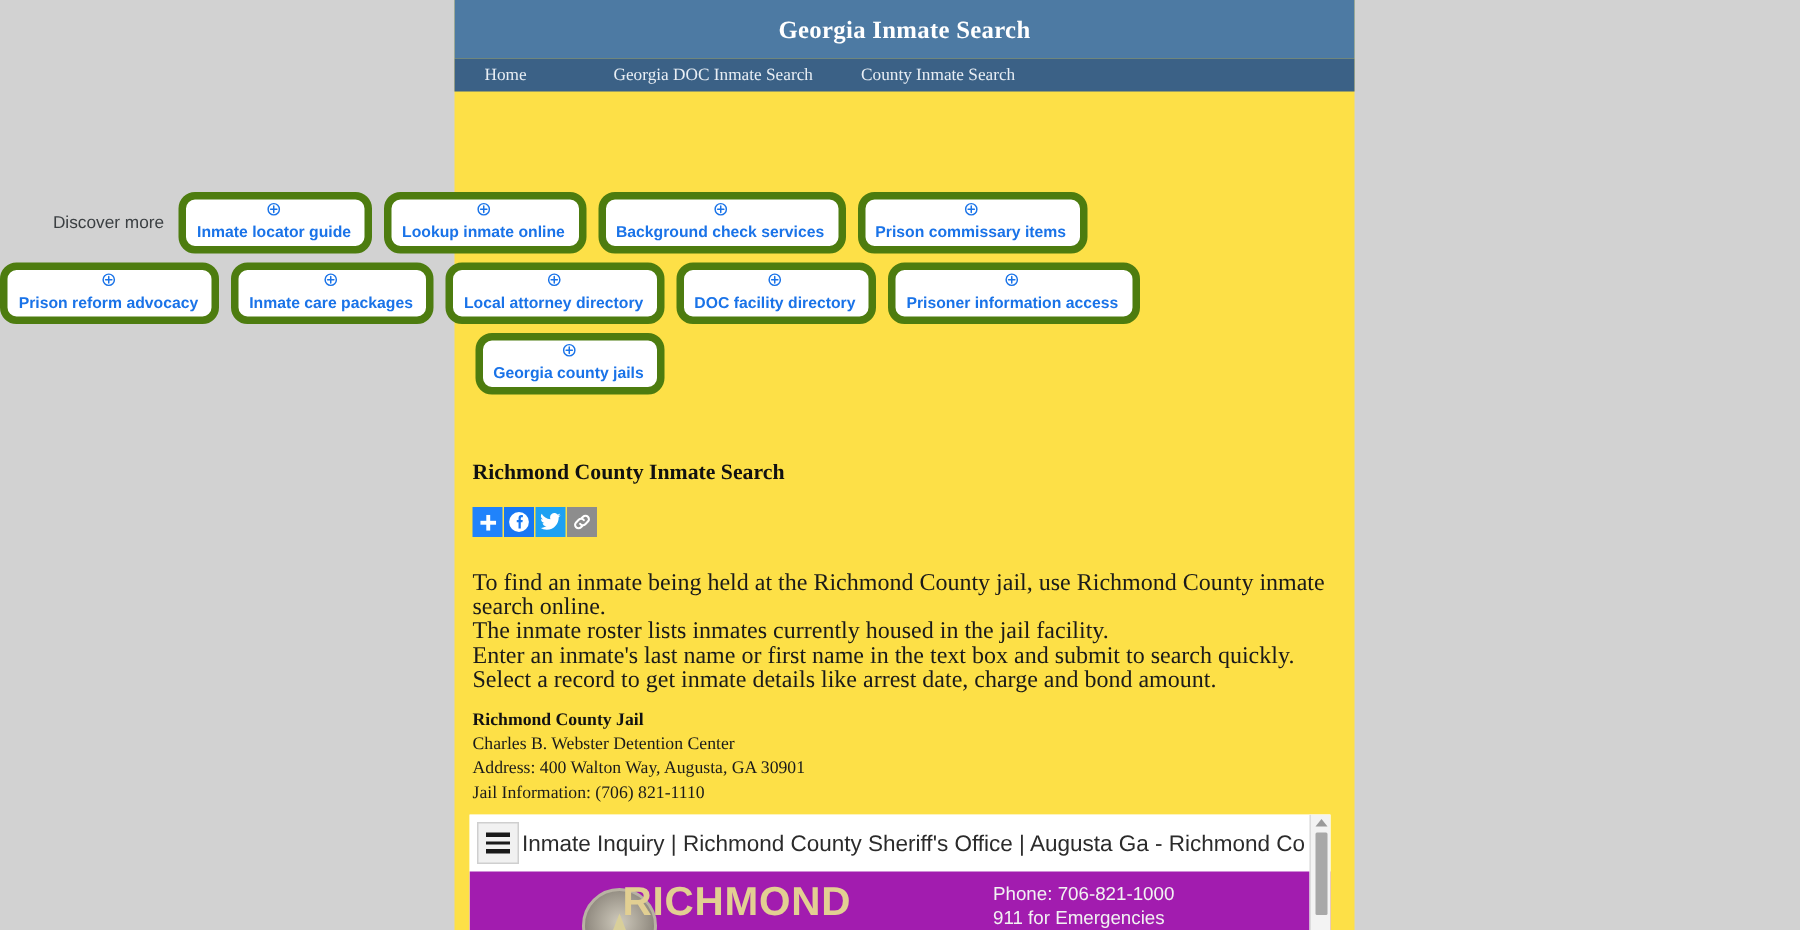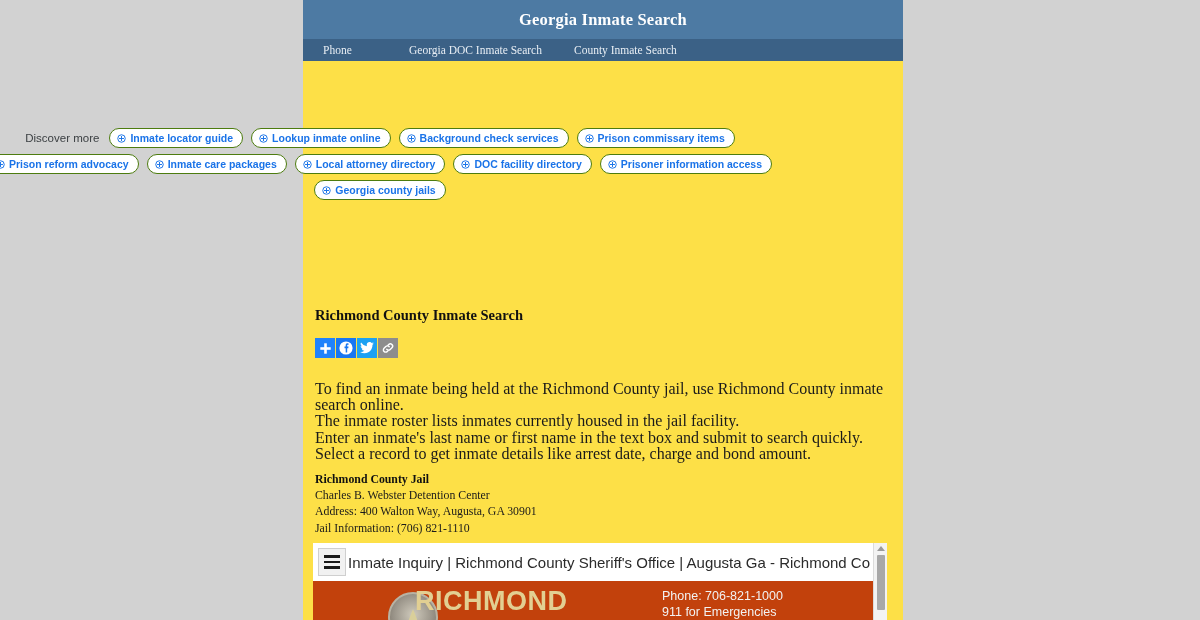--- a/index.html
+++ b/index.html
@@ -44,25 +44,25 @@
     display:flex; align-items:center; justify-content:center;
     gap:8px; margin-bottom:6px; flex-wrap:nowrap;
   }
   .discover-label {
     font-family:"Liberation Sans", sans-serif;
     font-size:11.5px; color:#3c4043; white-space:nowrap;
     margin-right:2px;
   }
   .chip {
     display:inline-flex; align-items:center; gap:4px;
-    border:1px solid #4d7c0f; border-radius:11px;
+    border:5px solid #4d7c0f; border-radius:11px;
     background:#fff; padding:2px 9px 2px 7px;
     font-family:"Liberation Sans", sans-serif;
     font-size:10.5px; font-weight:bold; color:#1a73e8;
-    white-space:nowrap; cursor:pointer; line-height:14px;
+    white-space:nowrap; cursor:pointer; line-height:14px;flex-direction:column;
   }
   .chip-icon { width:9px; height:9px; flex:0 0 9px; display:block; }
 
   
   .article { padding:0 12px; }
   .article-title {
     font-size:14.5px; font-weight:bold; color:#111;
     margin:0; padding-top:2px;
     font-family:"Liberation Serif", serif;
   }
@@ -106,21 +106,21 @@
     justify-content:center; gap:3px; cursor:pointer; flex:0 0 28px;
     box-sizing:border-box;
   }
   .hamburger span { display:block; width:16px; height:2.5px; background:#1a1a1a; }
   .video-title {
     font-family:"Liberation Sans", sans-serif;
     font-size:15px; color:#2b2b2b; white-space:nowrap;
     margin-left:2px; overflow:hidden;
   }
   .video-frame {
-    position:relative; height:39px; background:#c2410c;
+    position:relative; height:39px; background:#a21caf;
     overflow:hidden;
   }
   .seal {
     position:absolute; left:75px; top:11px; width:46px; height:46px;
     border-radius:50%;
     background:radial-gradient(circle at 50% 45%, #cfcabc 0%, #9b958a 55%, #6d675c 100%);
     border:2px solid #b8b2a3;
   }
   .seal-inner {
     position:absolute; left:50%; top:52%; transform:translate(-50%,-50%);
@@ -157,21 +157,21 @@
 </head>
 <body>
 
 <div class="page">
 
   <div class="site-header">
     <div class="site-title">Georgia Inmate Search</div>
   </div>
 
   <div class="navbar">
-    <div class="nav-item n0">Phone</div>
+    <div class="nav-item n0">Home</div>
     <div class="nav-item n1">Georgia DOC Inmate Search</div>
     <div class="nav-item n2">County Inmate Search</div>
   </div>
 
   <div class="article" style="padding-top:244px;">
     <h1 class="article-title">Richmond County Inmate Search</h1>
 
     <div class="share-row">
       <div class="share-btn sb-addthis">
         <svg width="13" height="13" viewBox="0 0 13 13">

